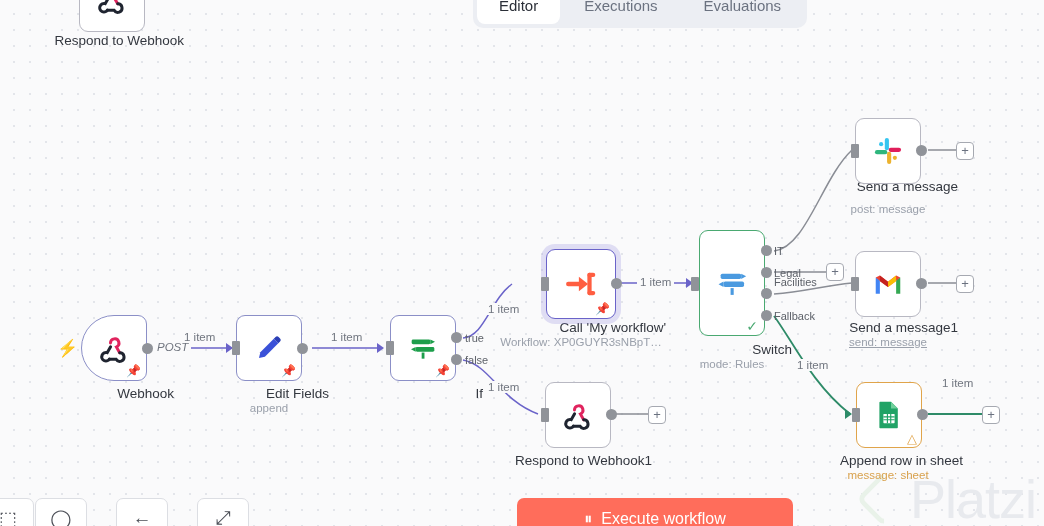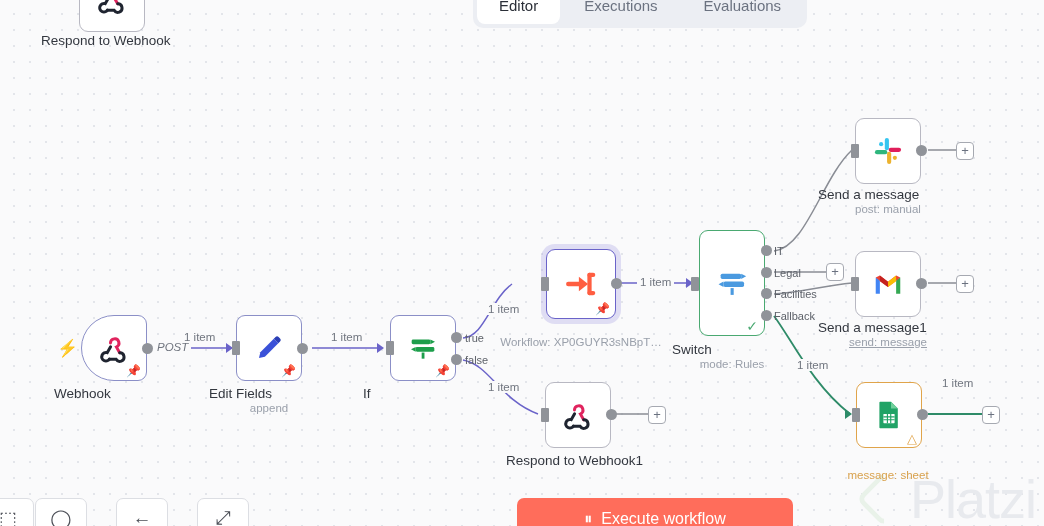--- a/index.html
+++ b/index.html
@@ -75,21 +75,21 @@
   }
   .node.green { border-color: #4aa971; }
   .node.amber { border-color: #e0a44a; }
   .node.selected {
     border-color: #6a63c9;
     box-shadow: 0 0 0 5px rgba(142,135,220,.25);
   }
   .node.big { width: 70px; height: 70px; }
   .node-label {
     position: absolute;
-    text-align: left;
+    text-align: right;
     font-size: 13.5px;
     color: #33373f;
     white-space: nowrap;
     z-index: 9;
   }
   .node-sub {
     position: absolute;
     text-align: center;
     font-size: 11.5px;
     color: #9aa0ab;
@@ -313,20 +313,21 @@
       <path d="M3 12h9" stroke="#ff5e41" stroke-width="3.1" stroke-linecap="round"></path>
       <polygon points="10.5,6.8 17,12 10.5,17.2" fill="#ff5e41"></polygon>
       <path d="M18 5.6v12.8" stroke="#ff5e41" stroke-width="3" stroke-linecap="round"></path>
       <path d="M18 5.6h2.6M18 18.4h2.6" stroke="#ff5e41" stroke-width="3" stroke-linecap="round"></path>
     </svg>
     <span class="pin">📌</span>
   </div>
   <div class="dot" style="left:611px; top:278px;"></div>
   <div class="arrowhead" style="left:686px; top:278px;"></div>
   <div class="conn-label" style="left:637px; top:276px;">1 item</div>
+  <div class="node-label" style="left:496px; top:320px; width:170px;">Call 'My workflow'</div>
   <div class="node-sub" style="left:496px; top:336px; width:170px;">Workflow: XP0GUYR3sNBpT…</div>
 
   <div class="inarrow" style="left:541px; top:408px;"></div>
   <div class="node" style="left:545px; top:382px;">
     <svg class="ic" width="34" height="34" viewBox="0 0 24 24">
       <path d="M9.5 8.5a3 3 0 1 1 4.2 2.8l2.3 4.1" stroke="#e0245e" stroke-width="2.1" fill="none" stroke-linecap="round"></path>
       <path d="M16 15.4a3 3 0 1 1-2.5 4.5H8.8" stroke="#1f2430" stroke-width="2.1" fill="none" stroke-linecap="round"></path>
       <path d="M8.8 19.9a3 3 0 1 1-1.6-4.6l2.4-4.2" stroke="#1f2430" stroke-width="2.1" fill="none" stroke-linecap="round"></path>
     </svg>
   </div>
@@ -343,43 +344,43 @@
       <polygon points="6,11 2.5,12.9 6,14.8" fill="#4a9ae0"></polygon>
       <rect x="11" y="15.6" width="2.2" height="4.8" fill="#4a9ae0"></rect>
     </svg>
     <span class="check">✓</span>
   </div>
   <div class="dot" style="left:761px; top:245px;"></div>
   <div class="out-label" style="left:774px; top:245px;text-align:right;">IT</div>
   <div class="dot" style="left:761px; top:267px;"></div>
   <div class="out-label" style="left:774px; top:267px;">Legal</div>
   <div class="dot" style="left:761px; top:288px;"></div>
-  <div class="out-label" style="left:774px; top:288px;">Facilities</div>
+  <div class="out-label" style="left:774px; top:276px;">Facilities</div>
   <div class="dot" style="left:761px; top:310px;"></div>
   <div class="out-label" style="left:774px; top:310px;">Fallback</div>
   <div class="plusbox" style="left:826px; top:263px;">+</div>
   <div class="node-label" style="left:672px; top:342px; width:120px;">Switch</div>
   <div class="node-sub" style="left:672px; top:358px; width:120px;">mode: Rules</div>
   <div class="conn-label" style="left:794px; top:359px;">1 item</div>
 
   <div class="inarrow" style="left:851px; top:144px;"></div>
   <div class="node" style="left:855px; top:118px;">
     <svg class="ic" width="32" height="32" viewBox="0 0 24 24">
       <rect x="9.6" y="2.2" width="3.1" height="9.3" rx="1.55" fill="#36c5f0"></rect>
       <rect x="2.2" y="11.3" width="9.3" height="3.1" rx="1.55" fill="#2eb67d"></rect>
       <rect x="11.3" y="12.5" width="3.1" height="9.3" rx="1.55" fill="#ecb22e"></rect>
       <rect x="12.5" y="9.6" width="9.3" height="3.1" rx="1.55" fill="#e01e5a"></rect>
       <rect x="5.3" y="5.3" width="3.1" height="3.1" rx="1.55" fill="#36c5f0"></rect>
       <rect x="15.6" y="15.6" width="3.1" height="3.1" rx="1.55" fill="#ecb22e"></rect>
     </svg>
   </div>
   <div class="dot" style="left:916px; top:145px;"></div>
   <div class="plusbox" style="left:956px; top:142px;">+</div>
-  <div class="node-label" style="left:818px; top:187px; width:140px;">Send a message</div>
-  <div class="node-sub" style="left:818px; top:203px; width:140px;">post: manual</div>
+  <div class="node-label" style="left:818px; top:179px; width:140px;">Send a message</div>
+  <div class="node-sub" style="left:818px; top:203px; width:140px;">post: message</div>
 
   <div class="inarrow" style="left:851px; top:277px;"></div>
   <div class="node" style="left:855px; top:251px;">
     <svg class="ic" width="32" height="32" viewBox="0 0 24 24">
       <path d="M2.8 19.4V7.6l9.2 6.6 9.2-6.6v11.8z" fill="#ffffff"></path>
       <path d="M2.8 19.4V7.2l3.1 1.4v10.8z" fill="#4285f4"></path>
       <path d="M18.1 19.4V8.6l3.1-1.4v12.2z" fill="#34a853"></path>
       <path d="M2.8 7.2l3.1-1.6L12 10.3l6.1-4.7 3.1 1.6L12 14.2z" fill="#ea4335"></path>
       <path d="M5.9 5.6L12 10.3l-.1 3.9-6-4.3z" fill="#c5221f"></path>
       <path d="M18.1 5.6L12 10.3l.1 3.9 6-4.3z" fill="#fbbc04"></path>
@@ -397,20 +398,21 @@
       <path d="M5.4 2h8.1l5.1 5.1v14.3a.6.6 0 0 1-.6.6H5.4a.6.6 0 0 1-.6-.6V2.6a.6.6 0 0 1 .6-.6z" fill="#21a366"></path>
       <path d="M13.5 2l5.1 5.1h-5.1z" fill="#6fd09b"></path>
       <rect x="7.8" y="11.2" width="8.4" height="7" rx="0.5" fill="#ffffff"></rect>
       <path d="M7.8 13.4h8.4M7.8 15.6h8.4M10.8 11.2v7M13.3 11.2v7" stroke="#21a366" stroke-width="0.85"></path>
     </svg>
     <span class="warn">△</span>
   </div>
   <div class="dot" style="left:917px; top:409px;"></div>
   <div class="conn-label" style="left:939px; top:377px;">1 item</div>
   <div class="plusbox" style="left:982px; top:406px;">+</div>
+  <div class="node-label" style="left:813px; top:453px; width:150px;">Append row in sheet</div>
   <div class="node-sub amber" style="left:813px; top:469px; width:150px;">message: sheet</div>
 
   <div class="tabbar">
     <div class="tab active">Editor</div>
     <div class="tab">Executions</div>
     <div class="tab">Evaluations</div>
   </div>
 
   <div class="tool-btn" style="left:-18px;">
     <span>⬚</span>

